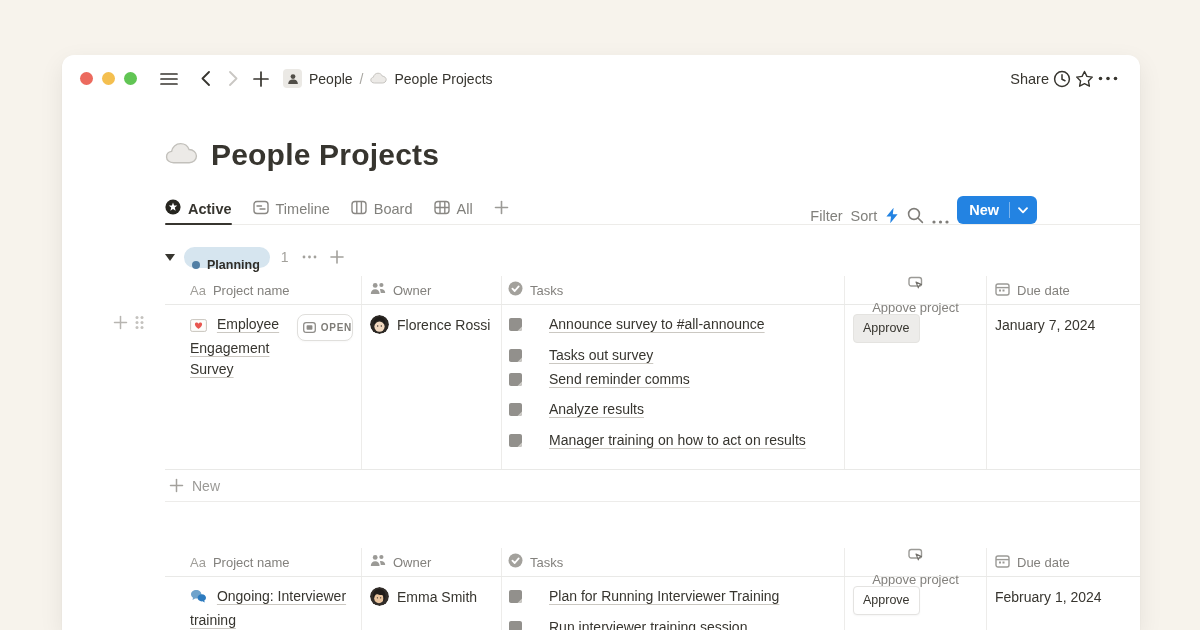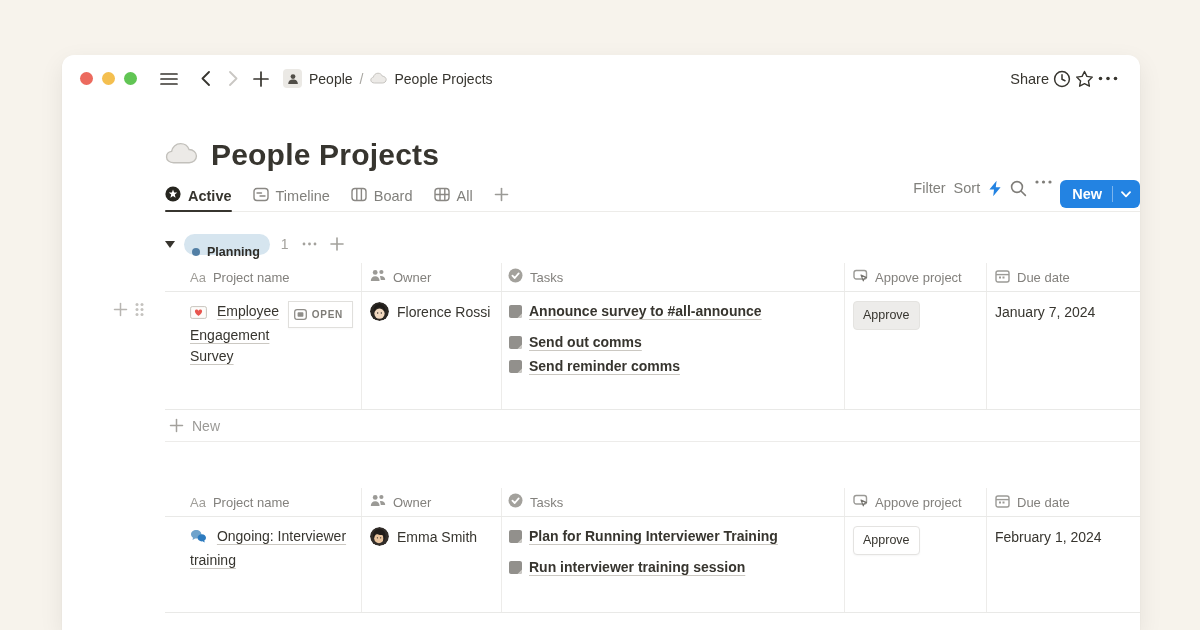--- a/index.html
+++ b/index.html
@@ -23,27 +23,27 @@
   .tb-icon { display:flex; align-items:center; justify-content:center; width:24px; height:24px; margin-right:4px; cursor:pointer; }
   .crumb { display:flex; align-items:center; gap:7px; font-size:14px; margin-left:6px; }
   .crumb .sep { color:#A8A6A1; }
   .db-chip { width:19px; height:19px; border-radius:4px; background:#EBE9E5; display:flex; align-items:center; justify-content:center; }
   .topbar-right { margin-left:auto; display:flex; align-items:center; gap:4px; font-size:14.5px; }
   .share { cursor:pointer; }
   
   .page-title { margin:34px 0 0 103px; display:flex; align-items:center; gap:13px;
     font-size:30px; font-weight:700; letter-spacing:.2px; line-height:38px; }
   
-  .views { margin-left:103px; margin-top:6px; height:32px; display:flex; align-items:flex-start;
-    border-bottom:1px solid #EDECE9; }
+  .views { margin-left:103px; margin-top:19px; height:32px; display:flex; align-items:flex-start;
+    border-bottom:1px solid #EDECE9; padding-right:103px; }
   .views-left { display:flex; gap:21px; align-items:center; height:31px; }
   .vtab { display:flex; gap:7px; align-items:center; font-size:14.5px; color:#81807C; height:31px; position:relative; cursor:pointer; }
   .vtab.active { color:#37352F; font-weight:700; }
   .vtab.active::after { content:""; position:absolute; left:0; right:0; bottom:-1px; height:2px; background:#37352F; border-radius:1px; }
-  .views-right { margin-left:auto; display:flex; gap:8px; align-items:flex-start; font-size:14.5px; color:#81807C; height:31px; }
+  .views-right { margin-left:auto; display:flex; gap:8px; align-items:flex-end; font-size:14.5px; color:#81807C; height:31px; }
   .vr-item { cursor:pointer; display:flex; align-items:center; }
   .new-btn { display:flex; align-items:center; background:#2383E2; color:#fff; border-radius:6px; height:28px; font-size:14.5px; cursor:pointer; }
   .new-btn .lbl { padding:0 10px 0 12px; font-weight:700; }
   .new-btn .sep { width:1px; height:16px; background:rgba(255,255,255,.40); }
   .new-btn .chev { padding:0 9px 0 8px; display:flex; align-items:center; }
   
   .group { margin-left:103px; width:975px; }
   .g1 { margin-top:19px; } .g2 { margin-top:46px; }
   .group-header { height:26px; display:flex; align-items:center; gap:9px; margin-bottom:6px; }
   .tri { width:0; height:0; border-left:5.5px solid transparent; border-right:5.5px solid transparent; border-top:7px solid #37352F; cursor:pointer; }
@@ -52,37 +52,37 @@
   .tag-dot { width:8px; height:8px; border-radius:50%; }
   .g-count { font-size:14px; color:#A3A19C; margin-left:2px; }
   .g-ctrl { display:flex; align-items:center; cursor:pointer; margin-left:4px; }
   .thead { display:flex; height:29px; border-bottom:1px solid #E9E9E7; color:#83817D; font-size:13px; }
   .th { display:flex; align-items:center; gap:7px; padding:0 8px; border-right:1px solid #EDECEA; cursor:pointer; }
   .aa { font-size:13px; color:#A09E99; }
   .trow { display:flex; border-bottom:1px solid #E9E9E7; position:relative; }
   .r1 { min-height:118px; } .r2 { min-height:96px; }
   .td { border-right:1px solid #EDECEA; padding:9px 8px; font-size:14px; line-height:21px; }
   .c1 { width:197px; padding-left:25px; } .c2 { width:140px; } .c3 { width:343px; padding-left:6px; }
-  .c4 { width:142px; } .c5 { width:153px; border-right:none !important; }
+  .c4 { width:142px;flex-direction:column; } .c5 { width:153px; border-right:none !important; }
   .th.c1 { padding-left:25px; }
   .row-emoji { display:inline-block; vertical-align:-3px; margin-right:6px; }
   .row-title { color:#37352F; font-weight:500; text-decoration:underline; text-decoration-color:#CBC8C2;
     text-decoration-thickness:1px; text-underline-offset:3px; cursor:pointer; }
   .open-badge { float:right; display:inline-flex; align-items:center; gap:5px; margin:0 0 2px 4px;
-    border:1px solid #E0DFDC; border-radius:0; background:#fff; padding:2px 9px 2px 5px;
+    border:1px solid #E0DFDC; border-radius:8px; background:#fff; padding:2px 0 2px 5px;
     font-size:10px; font-weight:700; letter-spacing:.7px; color:#7E7C77; cursor:pointer;
     box-shadow:0 1px 2px rgba(0,0,0,.03); }
   .owner-cell { display:flex; gap:8px; align-items:flex-start; padding-top:10px; }
   .owner-name { white-space:nowrap; }
   .avatar { width:19px; height:19px; border-radius:50%; flex-shrink:0; }
   .task-line { margin-bottom:6.5px; }
   .task { display:inline-flex; gap:6px; align-items:flex-start; margin-right:14px; cursor:pointer; }
   .task svg { margin-top:3px; flex-shrink:0; }
-  .task-text { color:#37352F; font-weight:700; text-decoration:underline; text-decoration-color:#CBC8C2;
-    text-decoration-thickness:1px; text-underline-offset:3px; }
+  .task-text { color:#37352F; font-weight:400; text-decoration:underline; text-decoration-color:#CBC8C2;
+    text-decoration-thickness:1px; text-underline-offset:3px;margin-left:20px; }
   .approve-btn { display:inline-block; border-radius:4px; padding:3px 9px; font-size:12.5px; color:#37352F; cursor:pointer; }
   .approve-btn.filled { background:#EDECEA; border:1px solid #E4E3E0; }
   .approve-btn.outline { background:#FFFFFF; border:1px solid #E4E3E1; box-shadow:0 1px 2px rgba(0,0,0,.04); }
   .due-cell { padding-top:10px; }
   .new-row { height:32px; display:flex; align-items:center; gap:8px; color:#9B9A97; font-size:14px;
     border-bottom:1px solid #EDECEA; padding-left:4px; cursor:pointer; }
   .row-gutter { position:absolute; left:-52px; top:10px; display:flex; gap:7px; align-items:center; }
   .row-gutter > span { display:flex; cursor:pointer; }
 </style>
 </head>
@@ -387,27 +387,45 @@
               </svg>
             <span class="task-text">Announce survey to #all-announce</span>
           </span>
         </div>
         <div class="task-line">
           <span class="task">
             <svg width="15" height="15" viewBox="0 0 15 15">
                 <path d="M3 1 H12 C13.1 1 14 1.9 14 3 V12 C14 13.1 13.1 14 12 14 H3 C1.9 14 1 13.1 1 12 V3 C1 1.9 1.9 1 3 1 Z" fill="#92908C"></path>
                 <path d="M14 9.5 V12 C14 13.1 13.1 14 12 14 H9.5 Z" fill="#CDCBC7"></path>
               </svg>
-            <span class="task-text">Send out comms</span>
+            <span class="task-text">Tasks out survey</span>
           </span><span class="task">
             <svg width="15" height="15" viewBox="0 0 15 15">
                 <path d="M3 1 H12 C13.1 1 14 1.9 14 3 V12 C14 13.1 13.1 14 12 14 H3 C1.9 14 1 13.1 1 12 V3 C1 1.9 1.9 1 3 1 Z" fill="#92908C"></path>
                 <path d="M14 9.5 V12 C14 13.1 13.1 14 12 14 H9.5 Z" fill="#CDCBC7"></path>
               </svg>
             <span class="task-text">Send reminder comms</span>
+          </span>
+        </div>
+        <div class="task-line">
+          <span class="task">
+            <svg width="15" height="15" viewBox="0 0 15 15">
+                <path d="M3 1 H12 C13.1 1 14 1.9 14 3 V12 C14 13.1 13.1 14 12 14 H3 C1.9 14 1 13.1 1 12 V3 C1 1.9 1.9 1 3 1 Z" fill="#92908C"></path>
+                <path d="M14 9.5 V12 C14 13.1 13.1 14 12 14 H9.5 Z" fill="#CDCBC7"></path>
+              </svg>
+            <span class="task-text">Analyze results</span>
+          </span>
+        </div>
+        <div class="task-line">
+          <span class="task">
+            <svg width="15" height="15" viewBox="0 0 15 15">
+                <path d="M3 1 H12 C13.1 1 14 1.9 14 3 V12 C14 13.1 13.1 14 12 14 H3 C1.9 14 1 13.1 1 12 V3 C1 1.9 1.9 1 3 1 Z" fill="#92908C"></path>
+                <path d="M14 9.5 V12 C14 13.1 13.1 14 12 14 H9.5 Z" fill="#CDCBC7"></path>
+              </svg>
+            <span class="task-text">Manager training on how to act on results</span>
           </span>
         </div>
       </div>
       <div class="td c4">
         <span class="approve-btn filled">Approve</span>
       </div>
       <div class="td c5 due-cell">January 7, 2024</div>
     </div>
 
     <div class="new-row">

